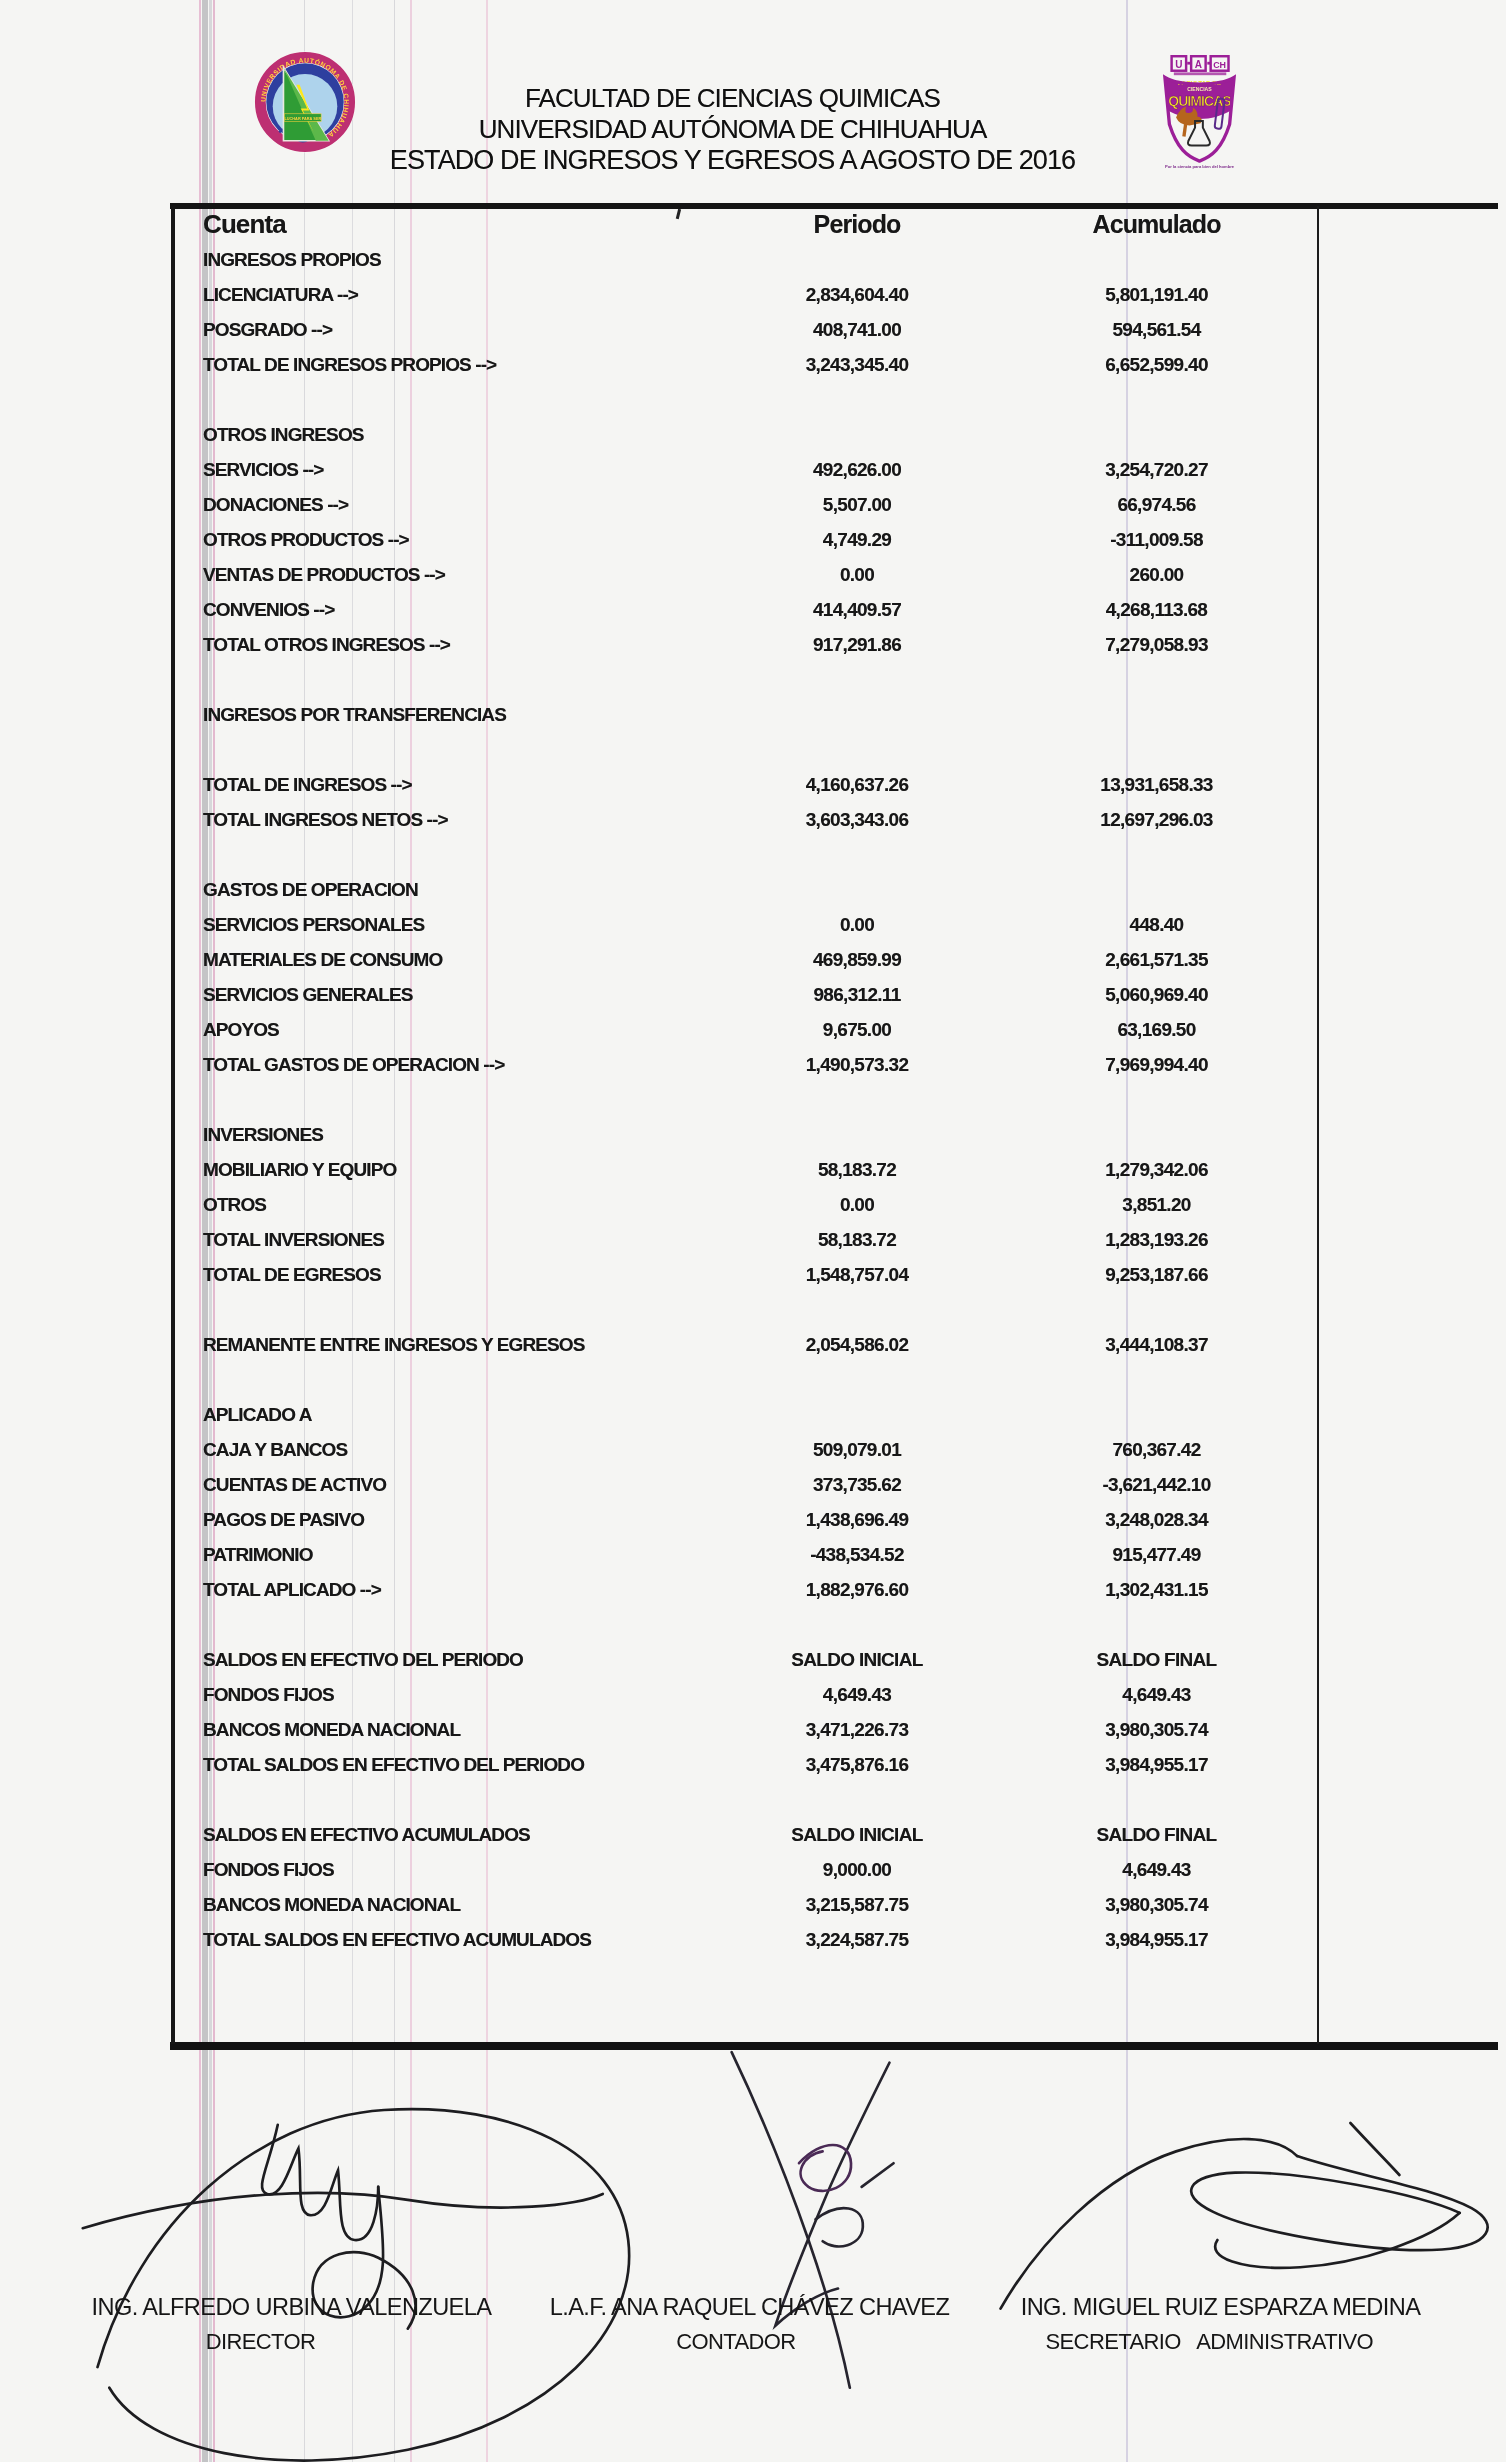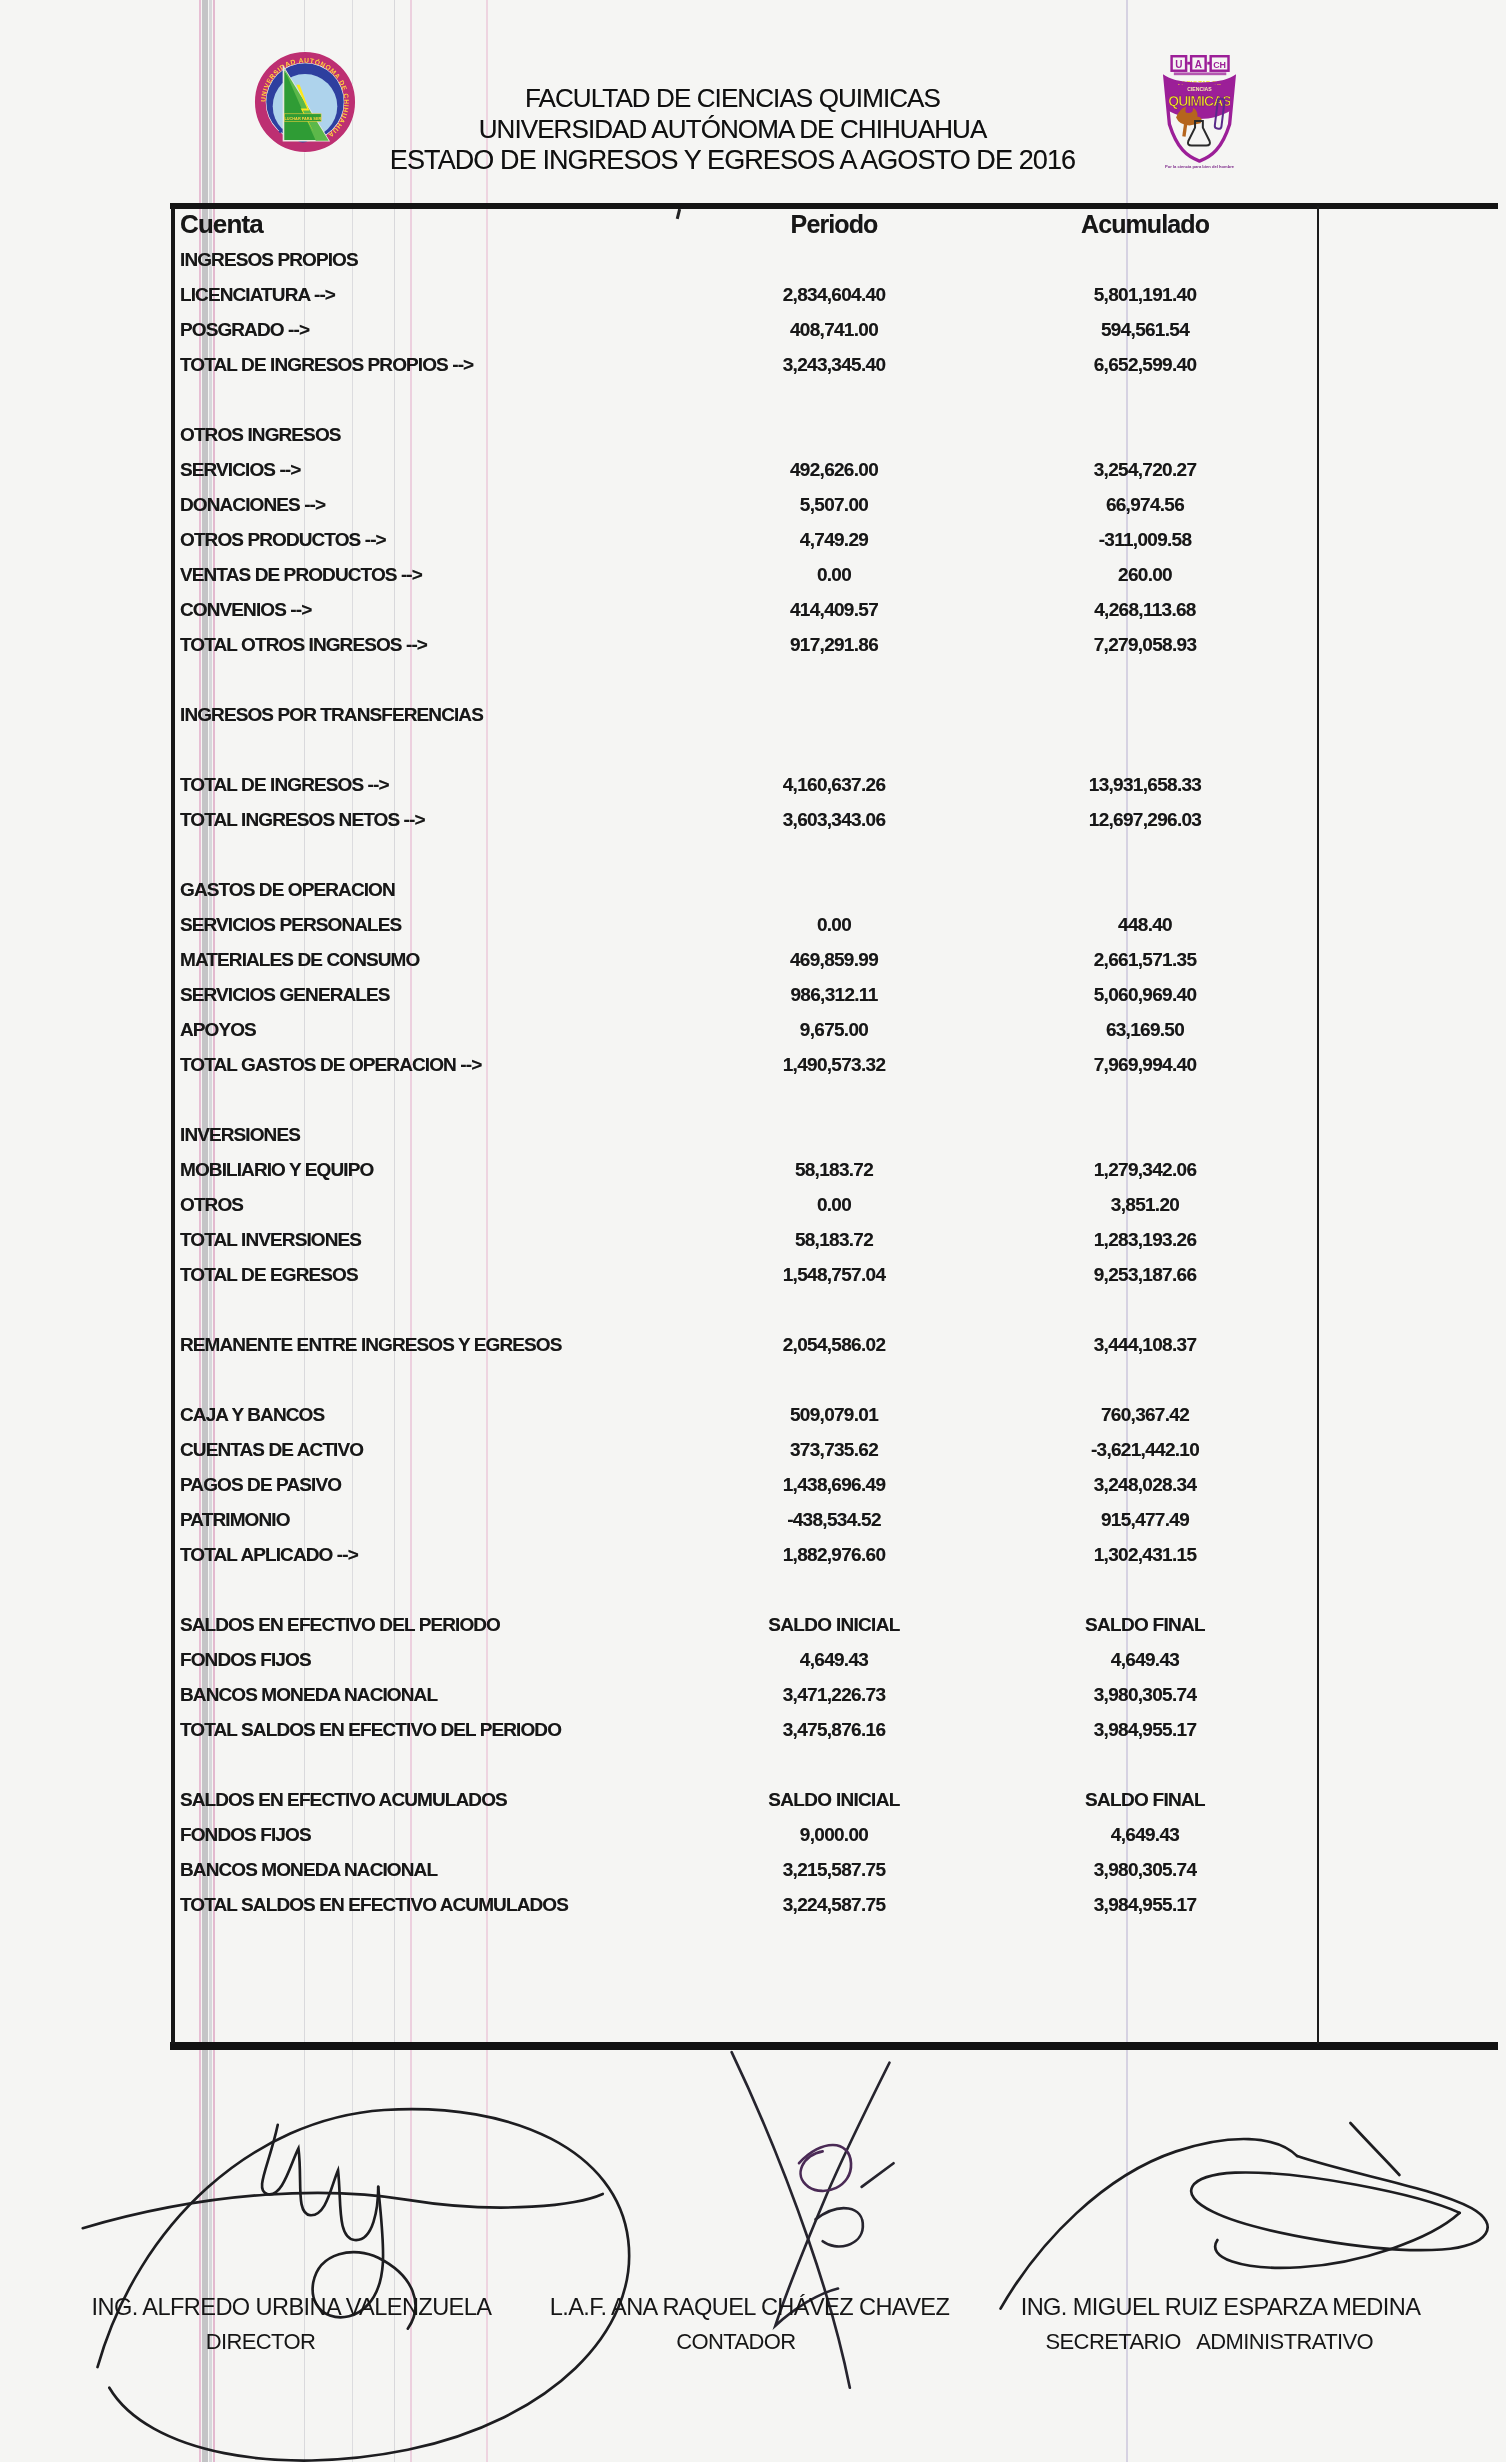--- a/index.html
+++ b/index.html
@@ -28,21 +28,21 @@
   
   .hline-top{position:absolute;left:170px;top:203px;width:1328px;height:5.9px;background:#141414;}
   .hline-bottom{position:absolute;left:170px;top:2042px;width:1328px;height:8.3px;background:#121212;}
   .table-box{
     position:absolute;left:171px;top:206px;width:1148px;height:1838px;
     border-left:4.1px solid #161616;border-right:2.4px solid #1b1b1b;
     box-sizing:border-box;
   }
   .tbody{position:absolute;left:0;top:1.2px;right:0;}
   .row{height:35px;display:grid;grid-template-columns:515px 278px 1fr;
-       align-items:center;padding-left:5px;}
+       align-items:center;padding-left:28px;}
   .cell{white-space:nowrap;font-weight:700;color:#171717;
         text-shadow:0 0 0.6px rgba(10,10,10,.4);}
   .cell.label{font-size:19px;letter-spacing:-0.9px;}
   .cell.num{font-size:19px;letter-spacing:-0.7px;text-align:center;}
   .row.header-row .cell.label{font-size:26px;letter-spacing:-0.9px;}
   .row.header-row .cell.num{font-size:25px;letter-spacing:-0.9px;}
   .row.row-subheader .cell{font-size:19px;}
 
   .tickmark{position:absolute;left:677px;top:209px;width:3px;height:9.5px;
             background:#222;transform:rotate(14deg);}
@@ -291,20 +291,25 @@
         <div class="row row-item">
       <div class="cell label">REMANENTE ENTRE INGRESOS Y EGRESOS</div>
       <div class="cell num">2,054,586.02</div>
       <div class="cell num">3,444,108.37</div>
     </div>
         <div class="row row-gap">
       <div class="cell label"></div>
       <div class="cell num"></div>
       <div class="cell num"></div>
     </div>
+        <div class="row row-section">
+      <div class="cell label">APLICADO A</div>
+      <div class="cell num"></div>
+      <div class="cell num"></div>
+    </div>
         <div class="row row-item">
       <div class="cell label">CAJA Y BANCOS</div>
       <div class="cell num">509,079.01</div>
       <div class="cell num">760,367.42</div>
     </div>
         <div class="row row-item">
       <div class="cell label">CUENTAS DE ACTIVO</div>
       <div class="cell num">373,735.62</div>
       <div class="cell num">-3,621,442.10</div>
     </div>

